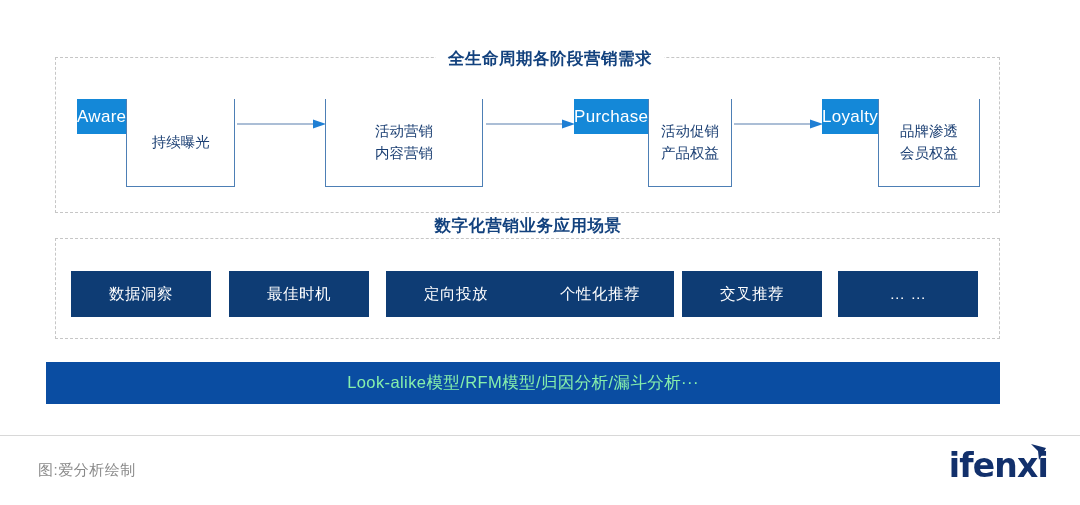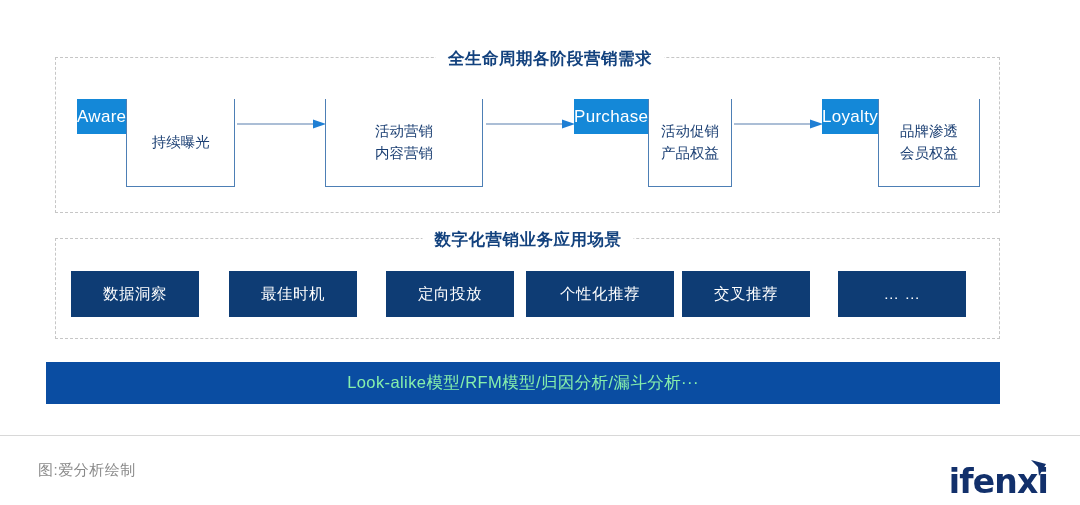--- a/index.html
+++ b/index.html
@@ -52,21 +52,21 @@
     padding: 0 12px;
     line-height: 1;
     transform: translate(-50%, -50%);
   }
   #lifecycle-title {
     left: 550px;
     top: 58px;
   }
   #scenario-title {
     left: 528px;
-    top: 239px;
+    top: 225px;
   }
 
   
   .stage-card {
     position: absolute;
     top: 99px;
     width: 158px;
     height: 88px;
     box-sizing: border-box;
     display: flex;
@@ -109,21 +109,21 @@
     height: 10px;
   }
   #arrow-1 { left: 237px; }
   #arrow-2 { left: 486px; }
   #arrow-3 { left: 734px; }
 
   
   .scenario-pill {
     position: absolute;
     top: 271px;
-    width: 128px;
+    width: 140px;
     height: 46px;
     background: #0e3c74;
     color: #ffffff;
     font-size: 15.5px;
     display: flex;
     align-items: center;
     justify-content: center;
     letter-spacing: 0.5px;
     box-sizing: border-box;
   }
@@ -163,21 +163,21 @@
     position: absolute;
     left: 38px;
     top: 461px;
     font-size: 15px;
     color: #8a8a8a;
     letter-spacing: 0.5px;
   }
   #brand-logo {
     position: absolute;
     right: 32px;
-    top: 464px;
+    top: 448px;
     height: 34px;
     display: flex;
     align-items: center;
   }
   #brand-logo .logo-text {
     font-size: 33px;
     font-weight: bold;
     color: #12306b;
     letter-spacing: -0.8px;
     line-height: 1;

